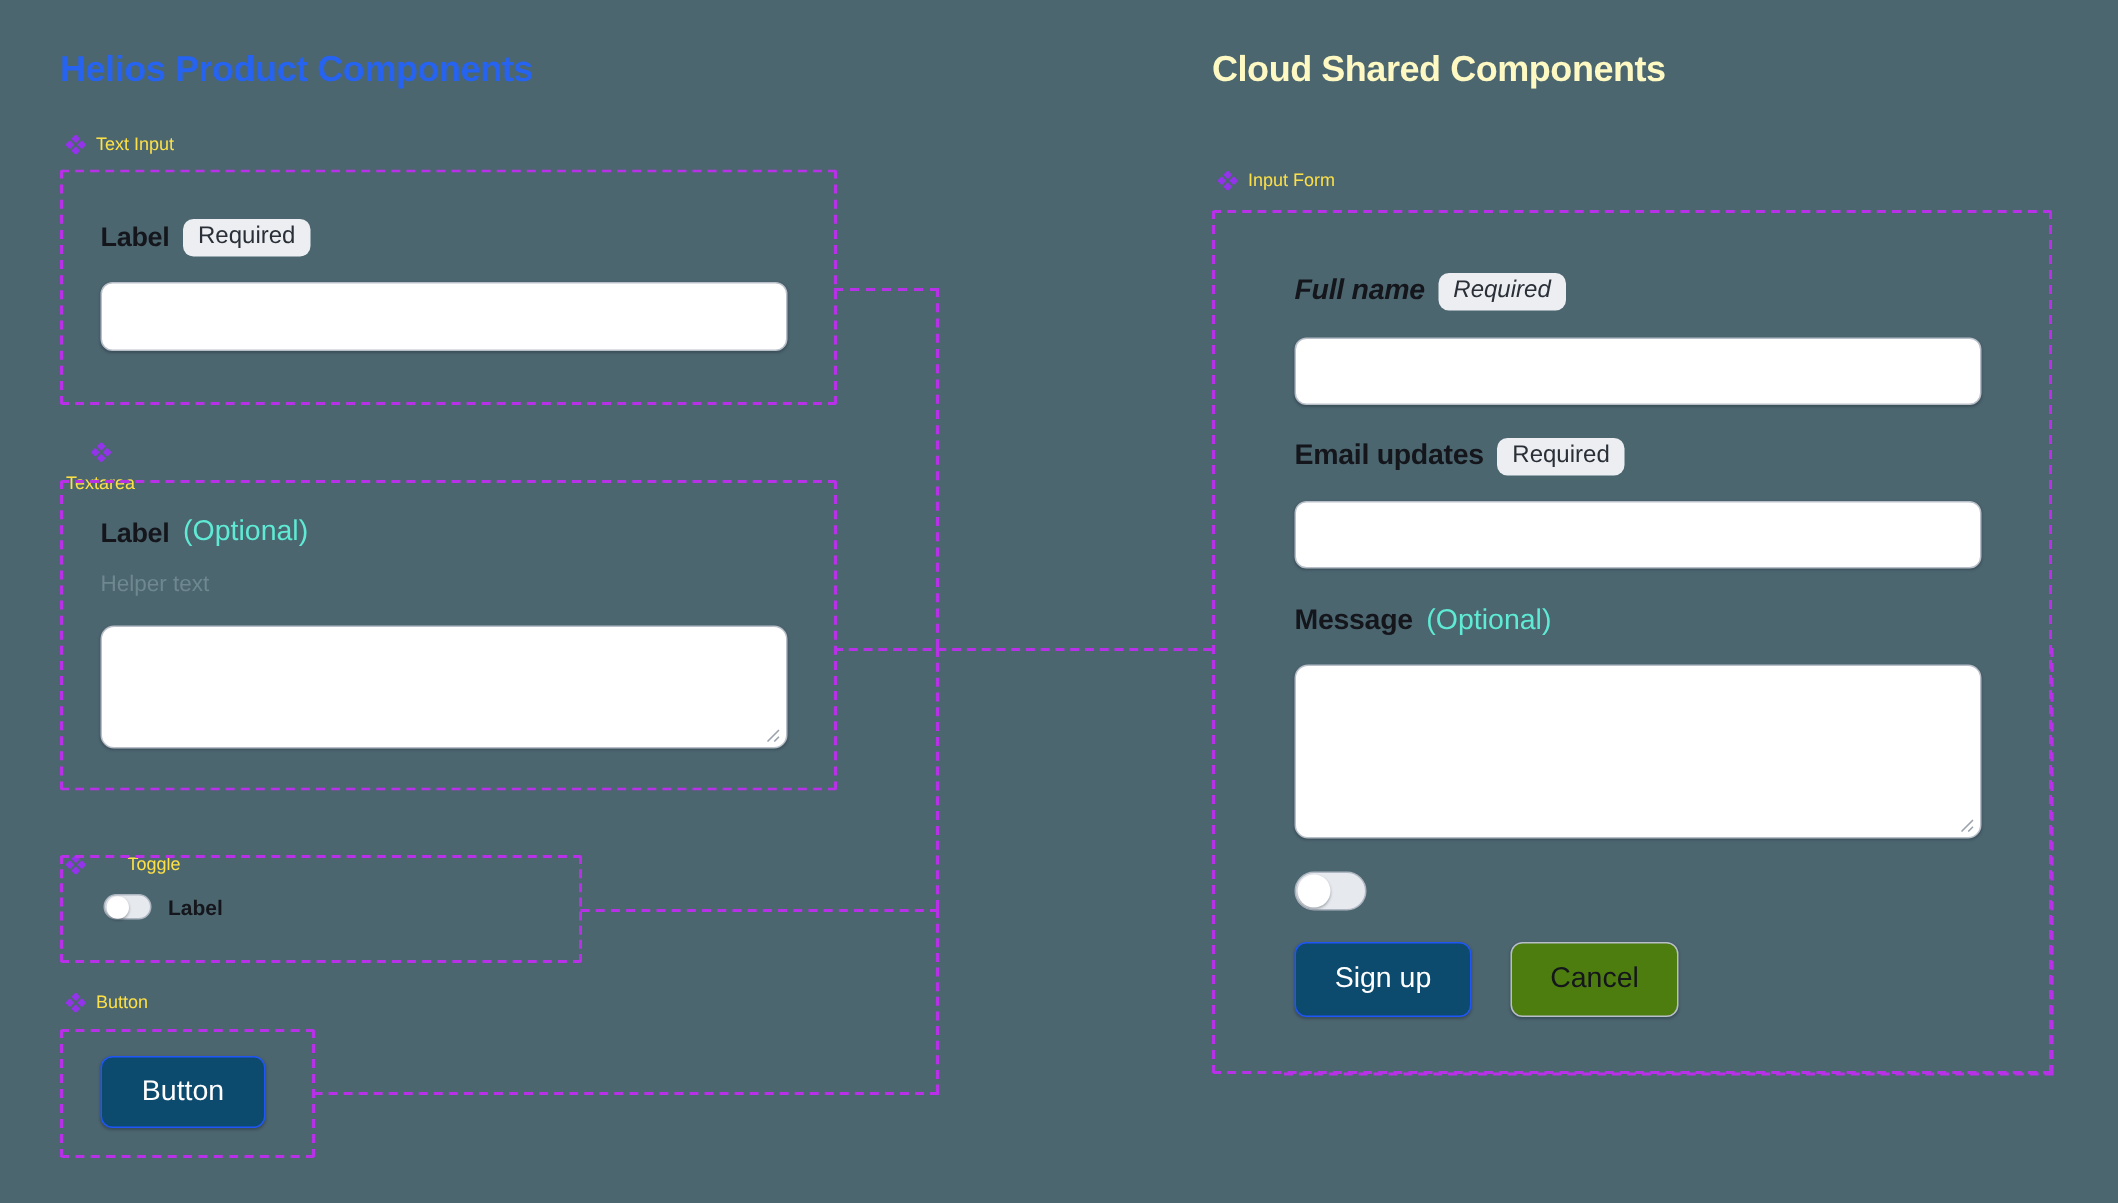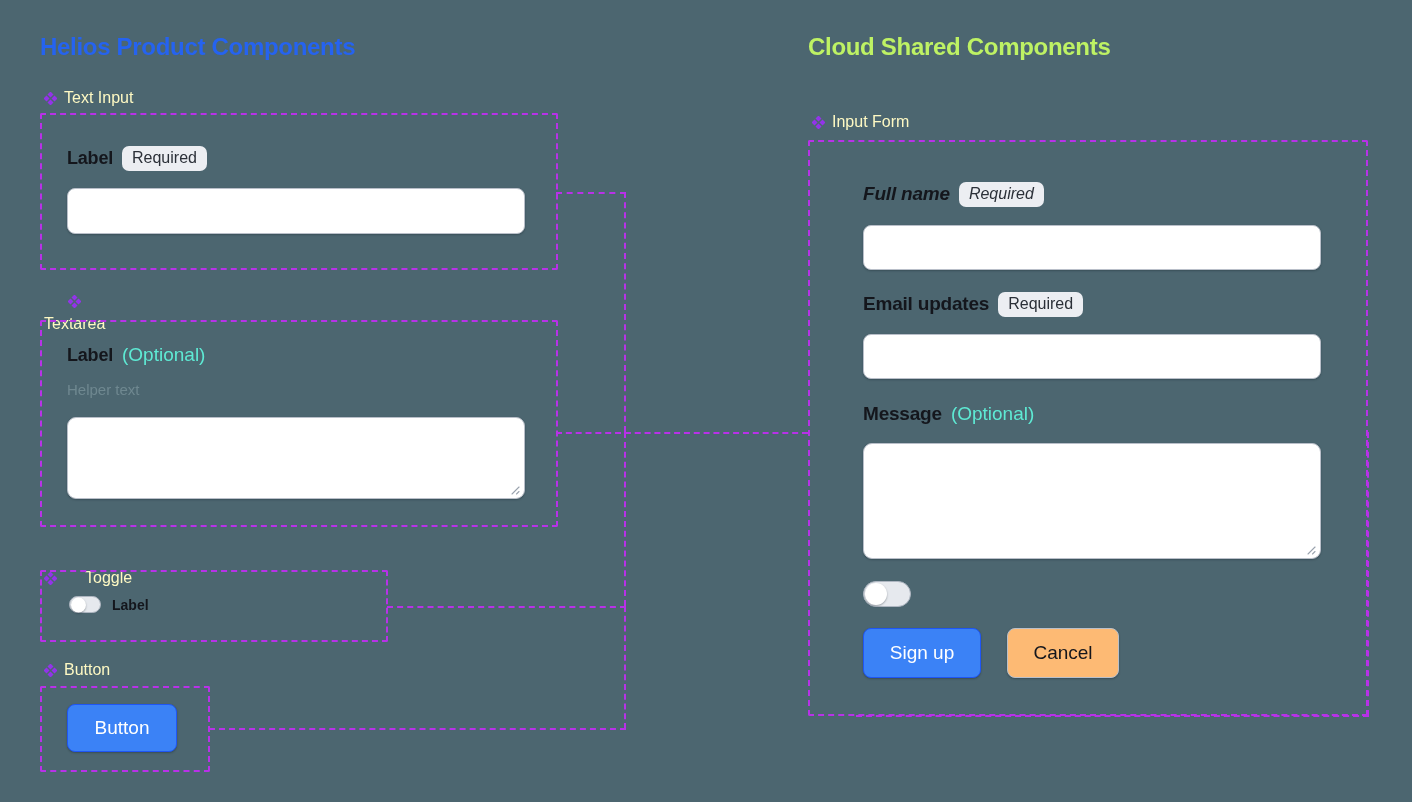--- a/index.html
+++ b/index.html
@@ -24,31 +24,31 @@
 
   
   .panel-title {
     position: absolute;
     font-size: 24px;
     font-weight: 700;
     letter-spacing: -0.3px;
     white-space: nowrap;
   }
   #title-left  { left: 40px;  top: 33px; color: #2563f0; }
-  #title-right { left: 808px; top: 33px; color: #bef264; }
+  #title-right { left: 808px; top: 33px; color: #fef9c3; }
 
   
   .section-label {
     position: absolute;
     display: flex;
     align-items: center;
     gap: 7px;
-    font-size: 16px;
+    font-size: 12px;
     font-weight: 400;
-    color: #fef9c3;
+    color: #fde047;
     white-space: nowrap;
   }
   .diamond-icon {
     display: inline-block;
     width: 13px;
     height: 13px;
     flex: 0 0 13px;
     position: relative;
   }
   .diamond-icon svg { display: block; }
@@ -165,26 +165,26 @@
     border-radius: 8px;
     font-family: "Liberation Sans", sans-serif;
     cursor: pointer;
     display: flex;
     align-items: center;
     justify-content: center;
     white-space: nowrap;
     box-shadow: 0 1px 2px rgba(10,20,30,0.3);
   }
   .btn-primary {
-    background: #3b82f6;
+    background: #0c4a6e;
     color: #ffffff;
     border: 1px solid #1f56f5;
   }
   .btn-secondary {
-    background: #fdba74;
+    background: #4d7c0f;
     color: #14161c;
     border: 1px solid #b9bfc9;
   }
 </style>
 </head>
 <body>
 
 <div id="stage">
 
   <div class="conn-h" style="left:556px; top:192px; width:70px;"></div>

